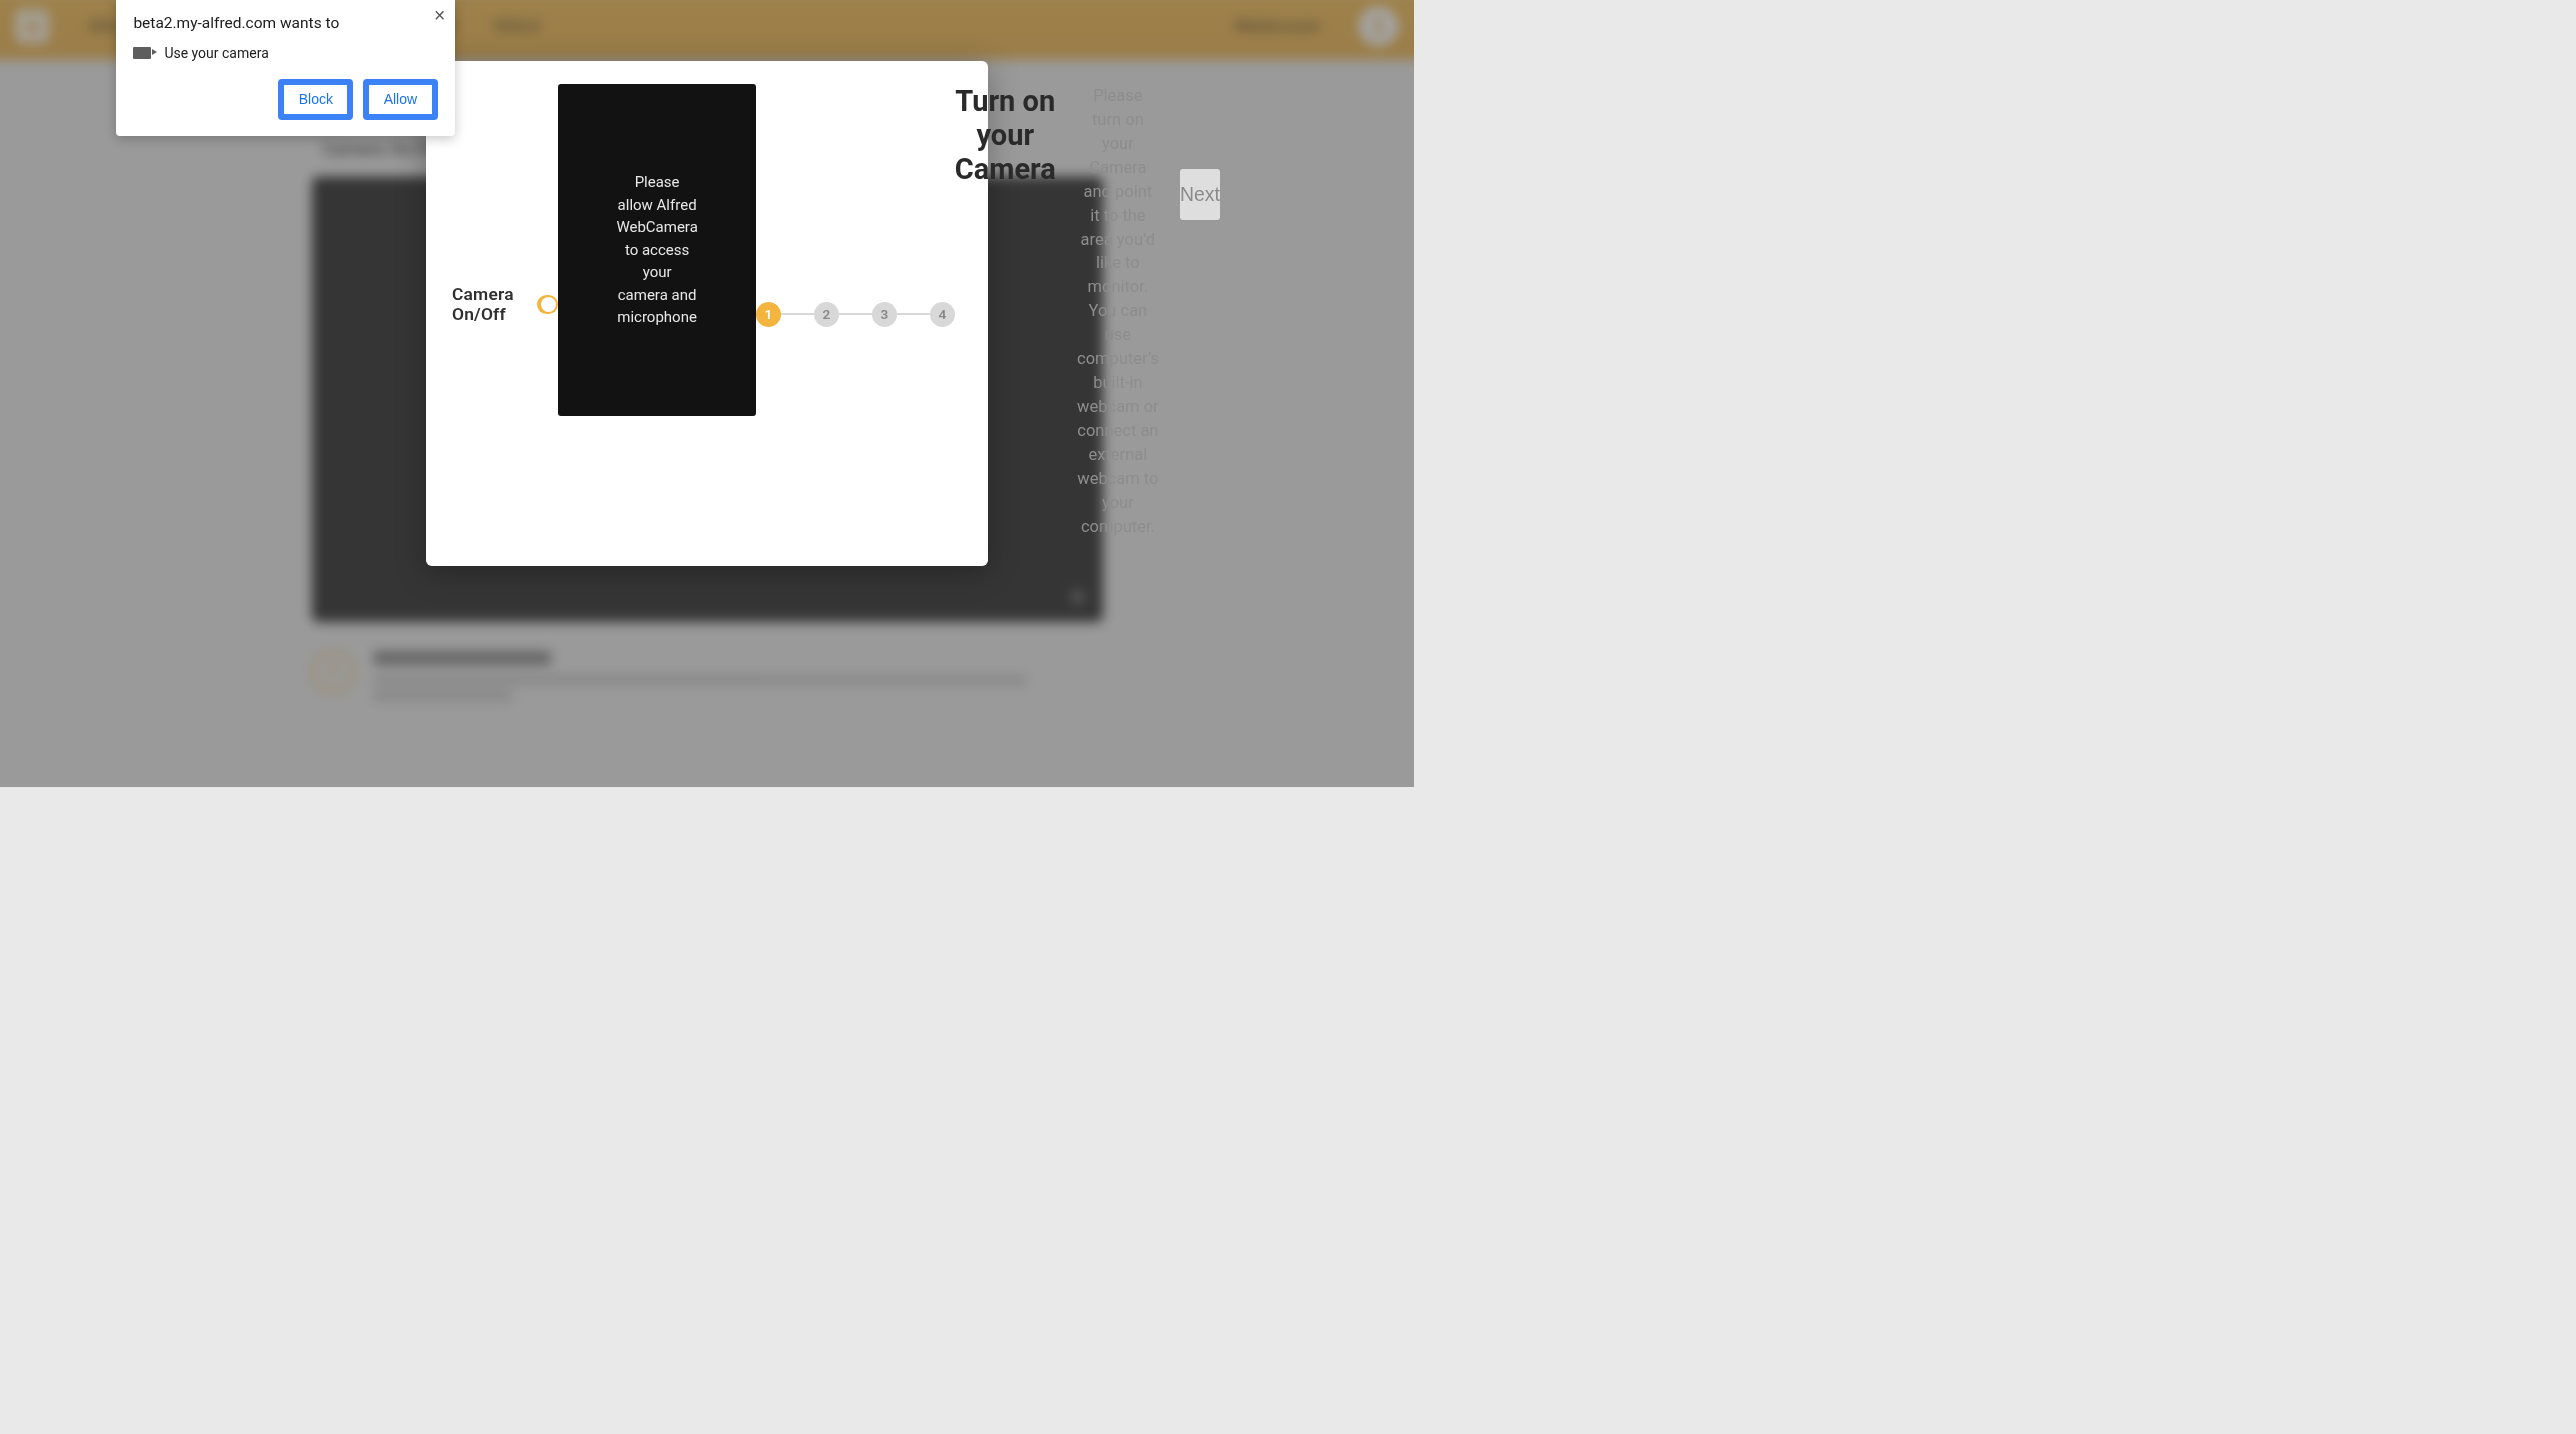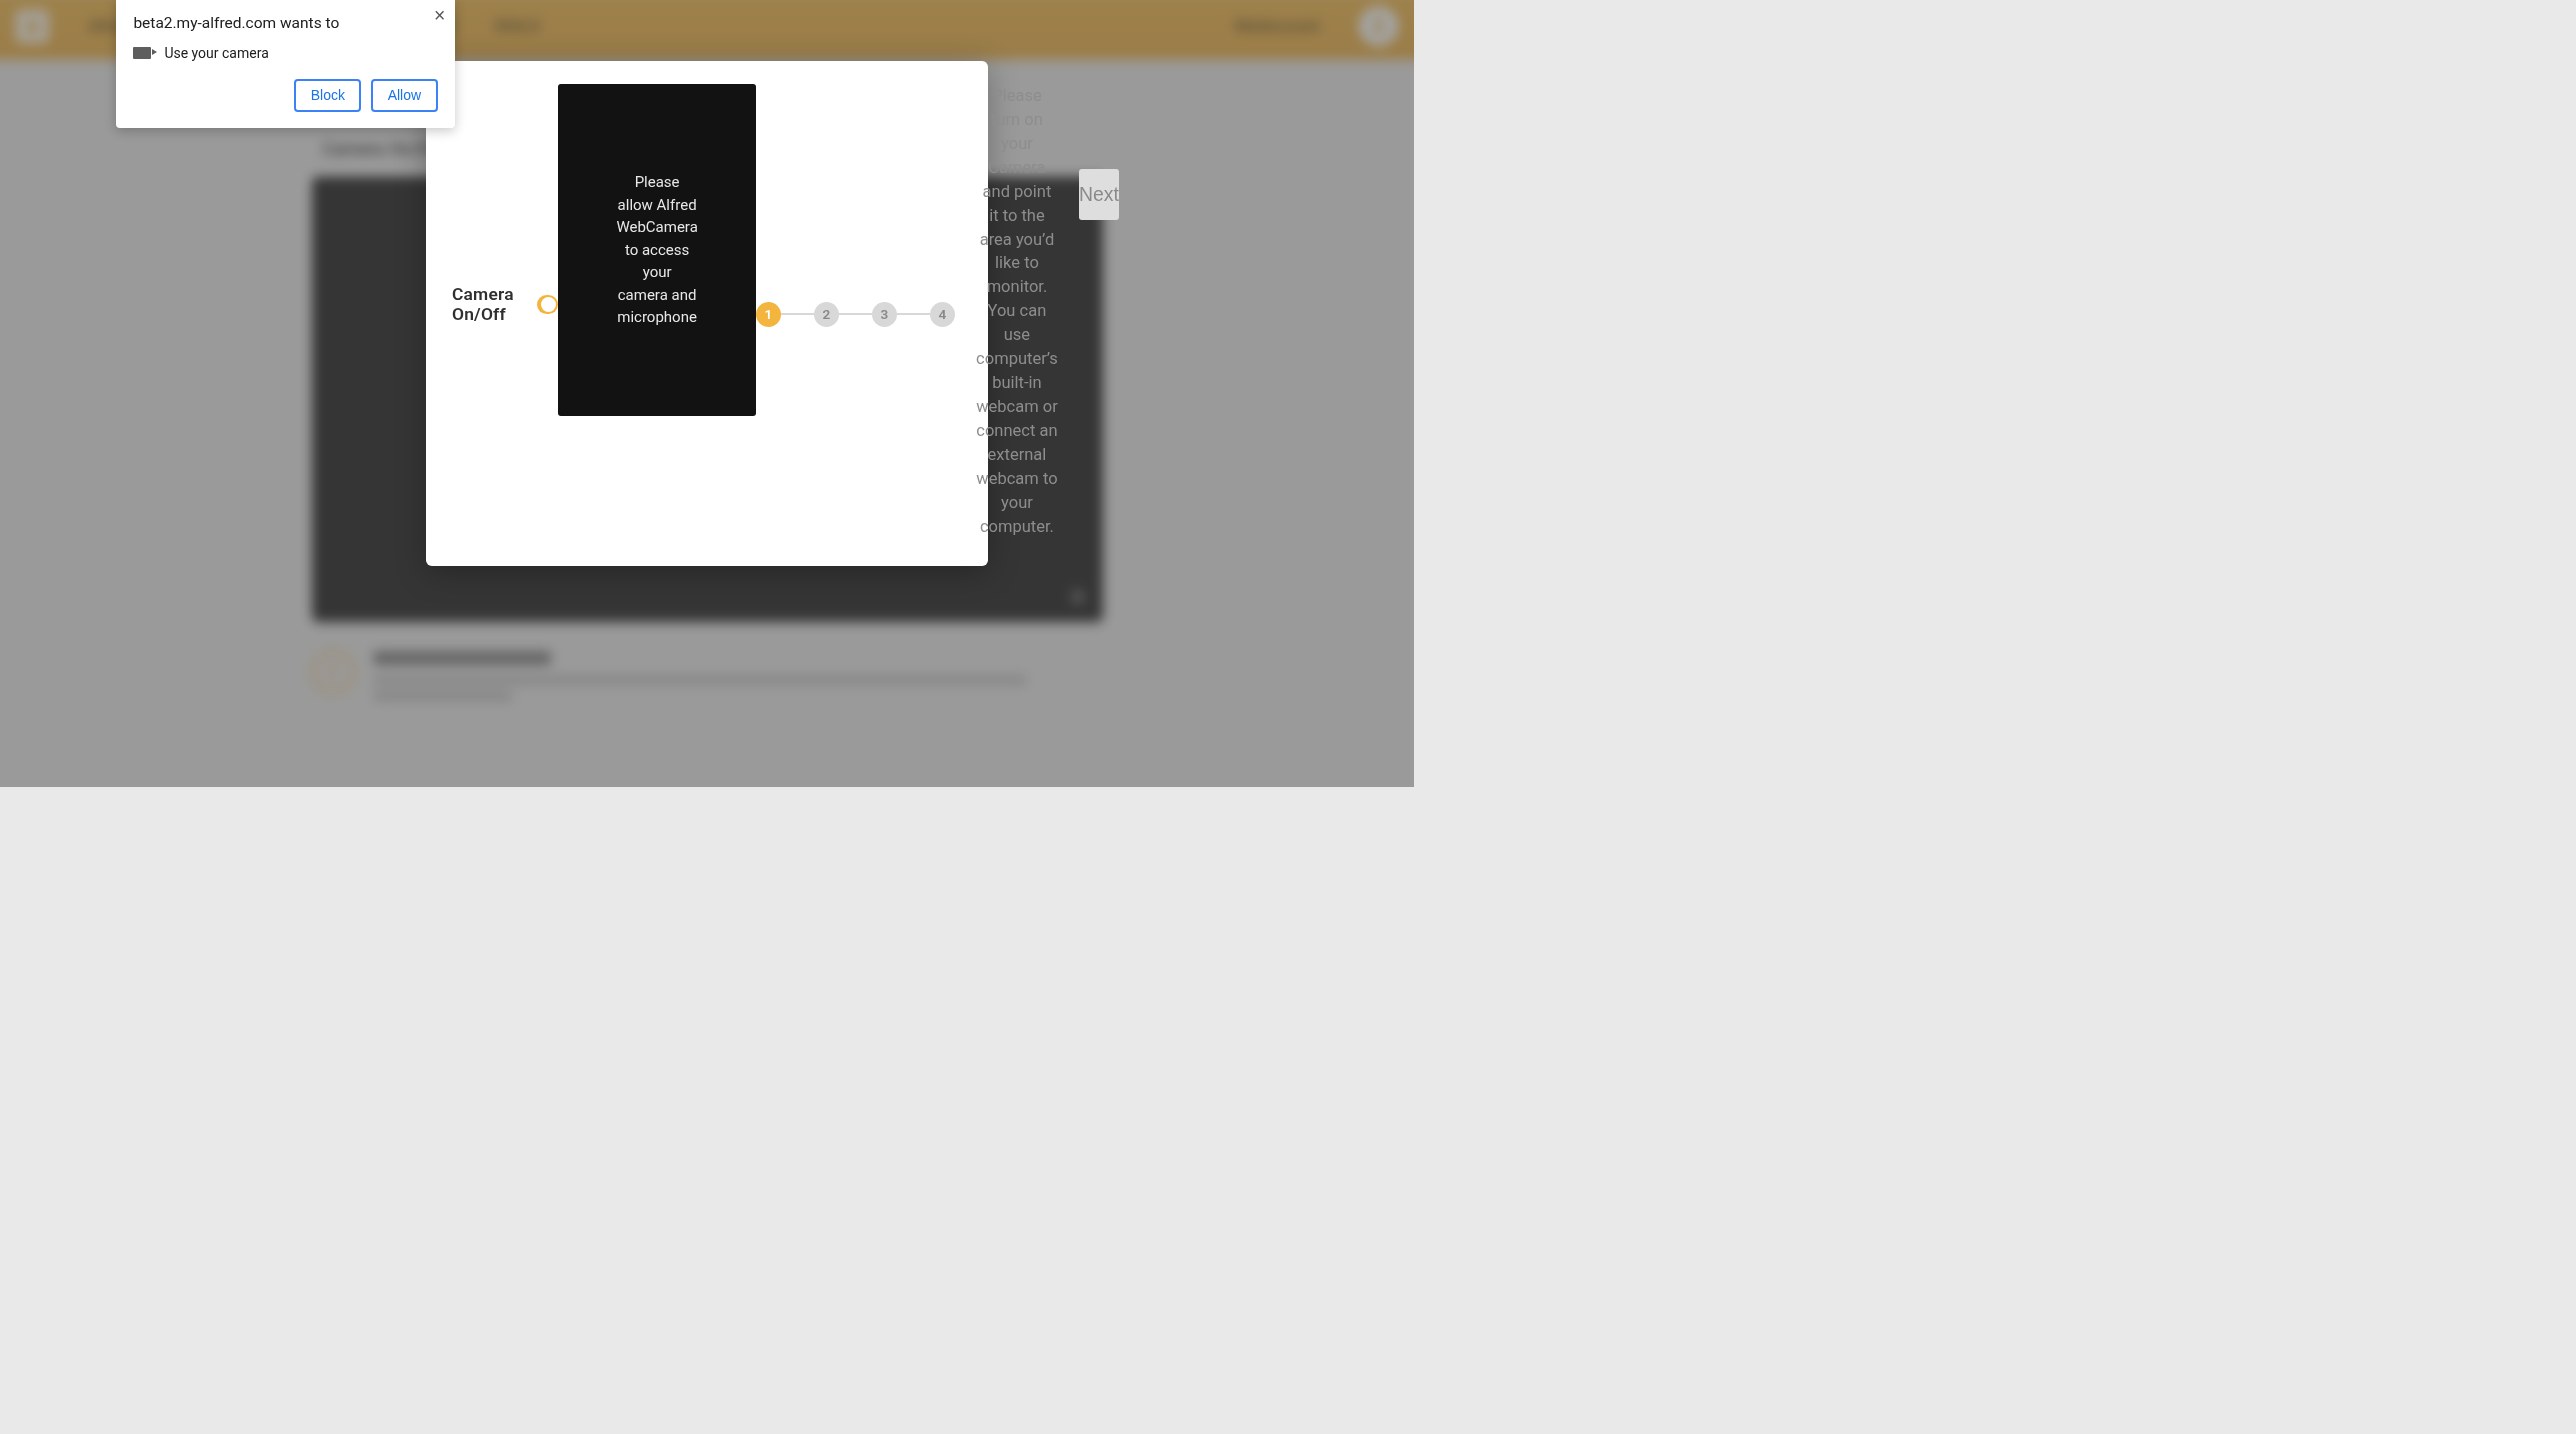--- a/index.html
+++ b/index.html
@@ -154,21 +154,21 @@
     .perm .row { display: flex; align-items: center; gap: 13.6px; margin-bottom: 17.4px; }
     .perm .cam-icon {
       width: 17.4px; height: 11.6px; background: #5e5e5e; position: relative; border-radius: 1px;
     }
     .perm .cam-icon::after {
       content: ""; position: absolute; right: -5.8px; top: 1.9px;
       border-left: 5.8px solid #5e5e5e; border-top: 3.9px solid transparent; border-bottom: 3.9px solid transparent;
     }
     .perm .actions { display: flex; justify-content: flex-end; gap: 9.7px; }
     .perm .btn {
-      padding: 6.8px 14.5px; border: 2px solid #3b82f6; border-radius: 3.9px;
+      padding: 6.8px 14.5px; border: 6px solid #3b82f6; border-radius: 3.9px;
       background: #fff; color: #1a73e8; font-size: 14px; cursor: pointer;
     }
   </style>
 </head>
 <body>
 
 <div class="bg">
   <div class="nav">
     <div class="logo">
       <svg width="17.4" height="17.4" viewBox="0 0 24 24" fill="#eaa832">
@@ -222,20 +222,21 @@
   <div class="stepper">
     <div class="step active">1</div>
     <div class="step-sep"></div>
     <div class="step">2</div>
     <div class="step-sep"></div>
     <div class="step">3</div>
     <div class="step-sep"></div>
     <div class="step">4</div>
   </div>
 
+  <div class="modal-title">Turn on your Camera</div>
   <div class="modal-desc">Please turn on your Camera and point it to the area you’d like to monitor. You can use computer’s built-in webcam or connect an external webcam to your computer.</div>
 
   <button class="modal-next">Next</button>
 </div>
 
 <div class="perm">
   <button class="close">×</button>
   <div class="origin">beta2.my-alfred.com wants to</div>
   <div class="row">
     <div class="cam-icon"></div>

